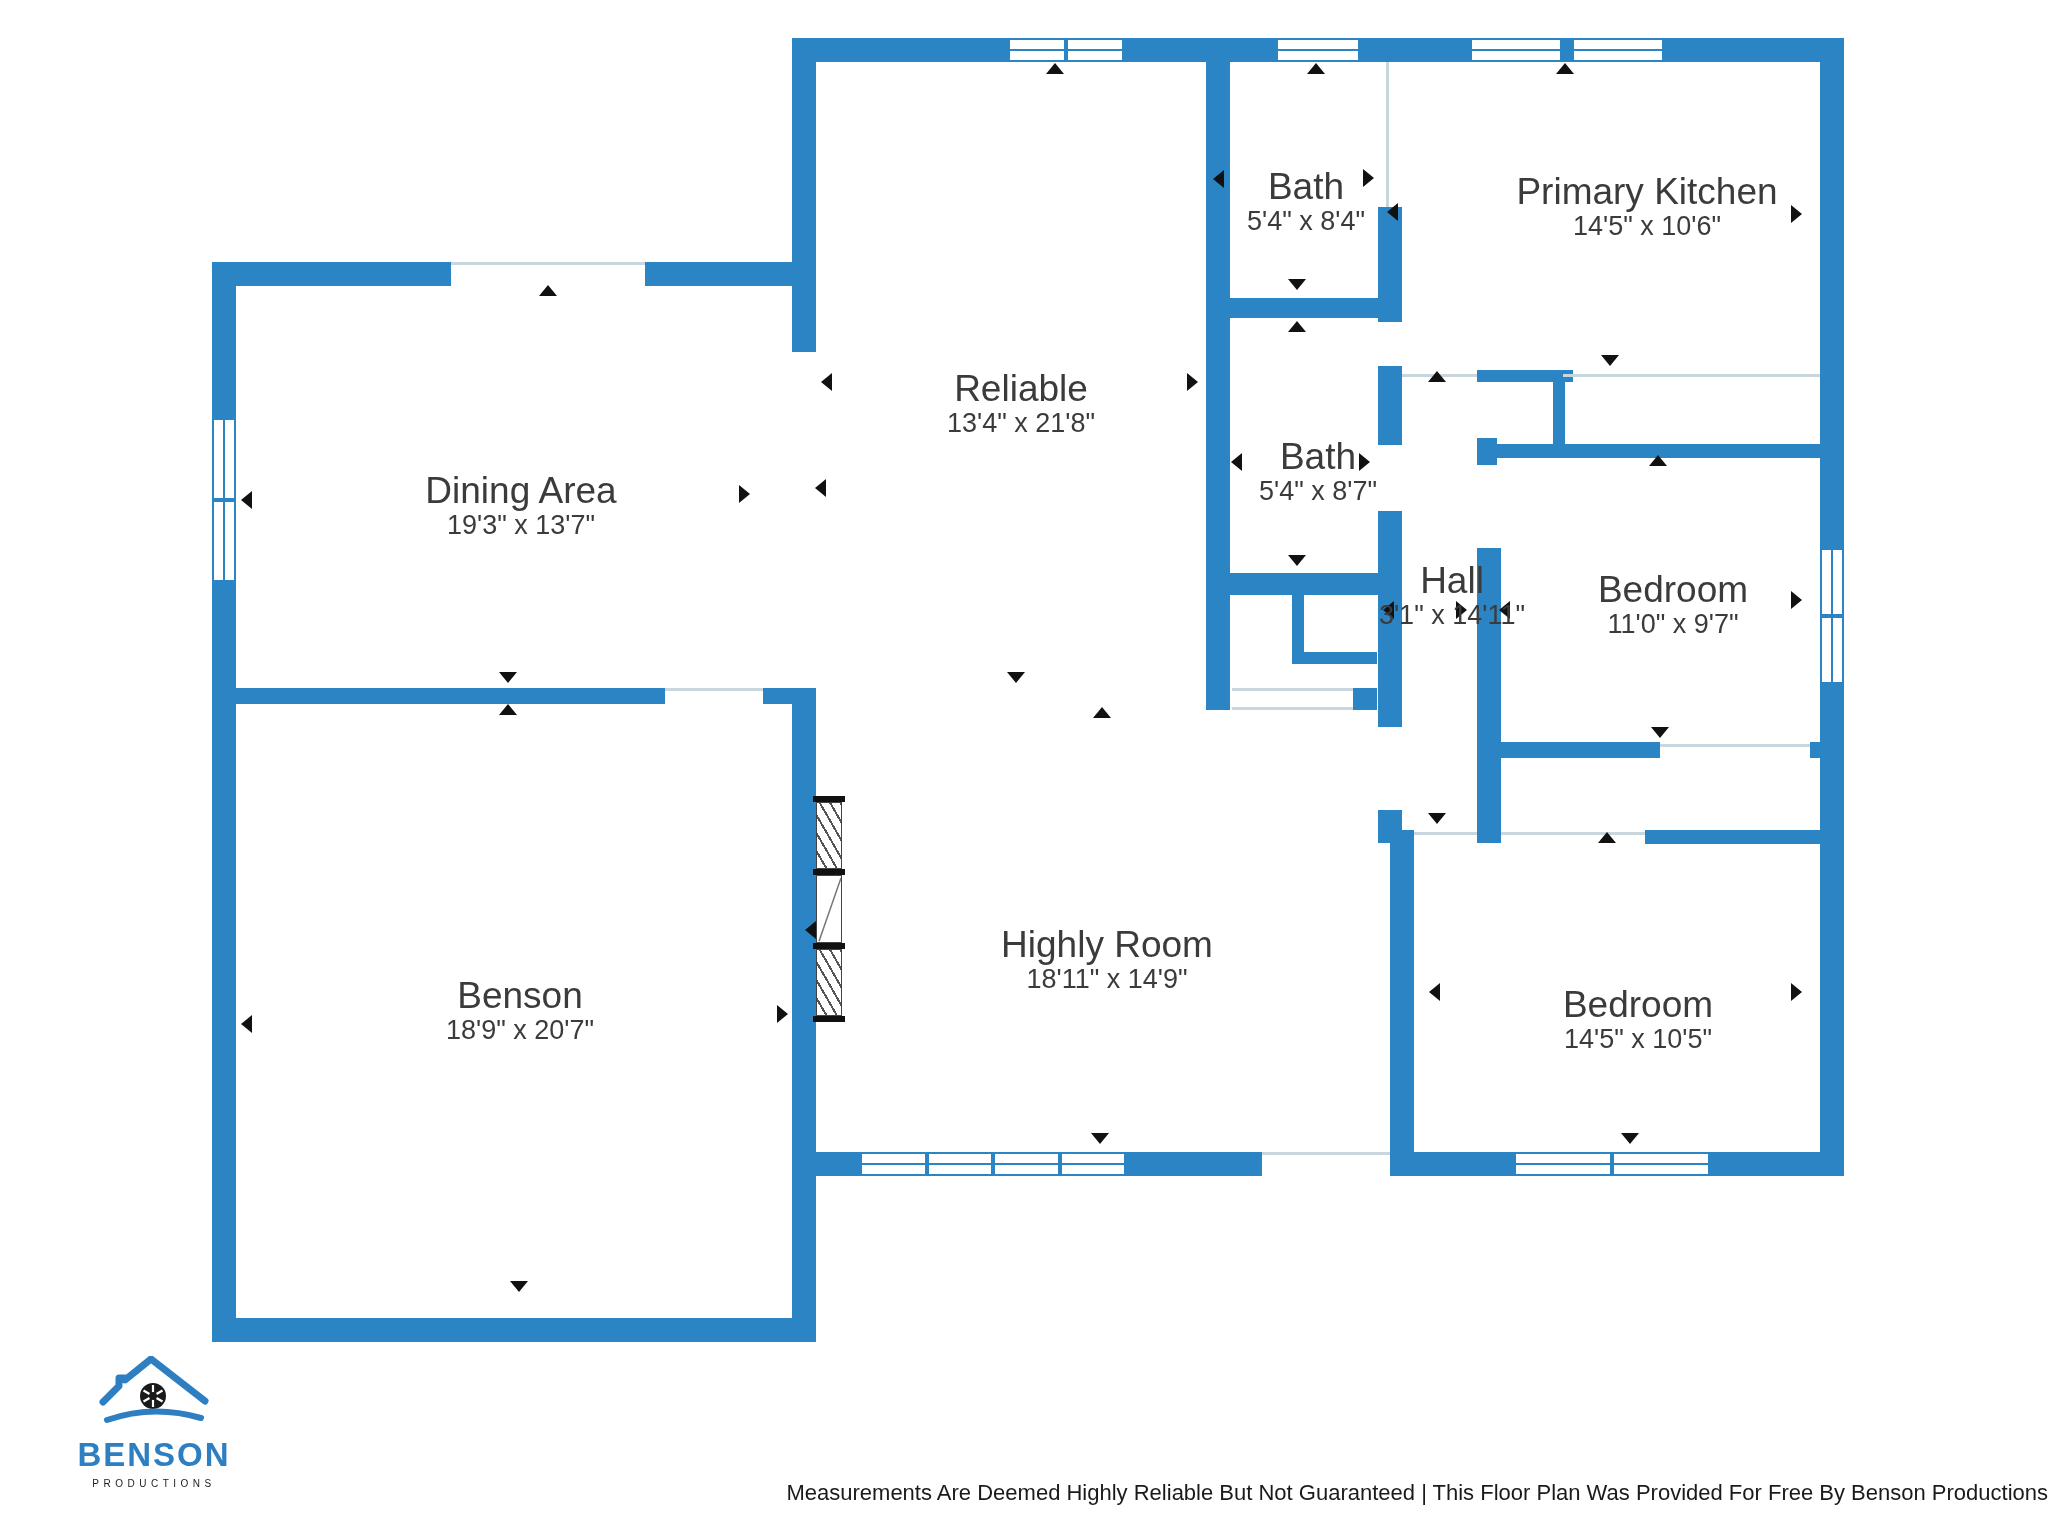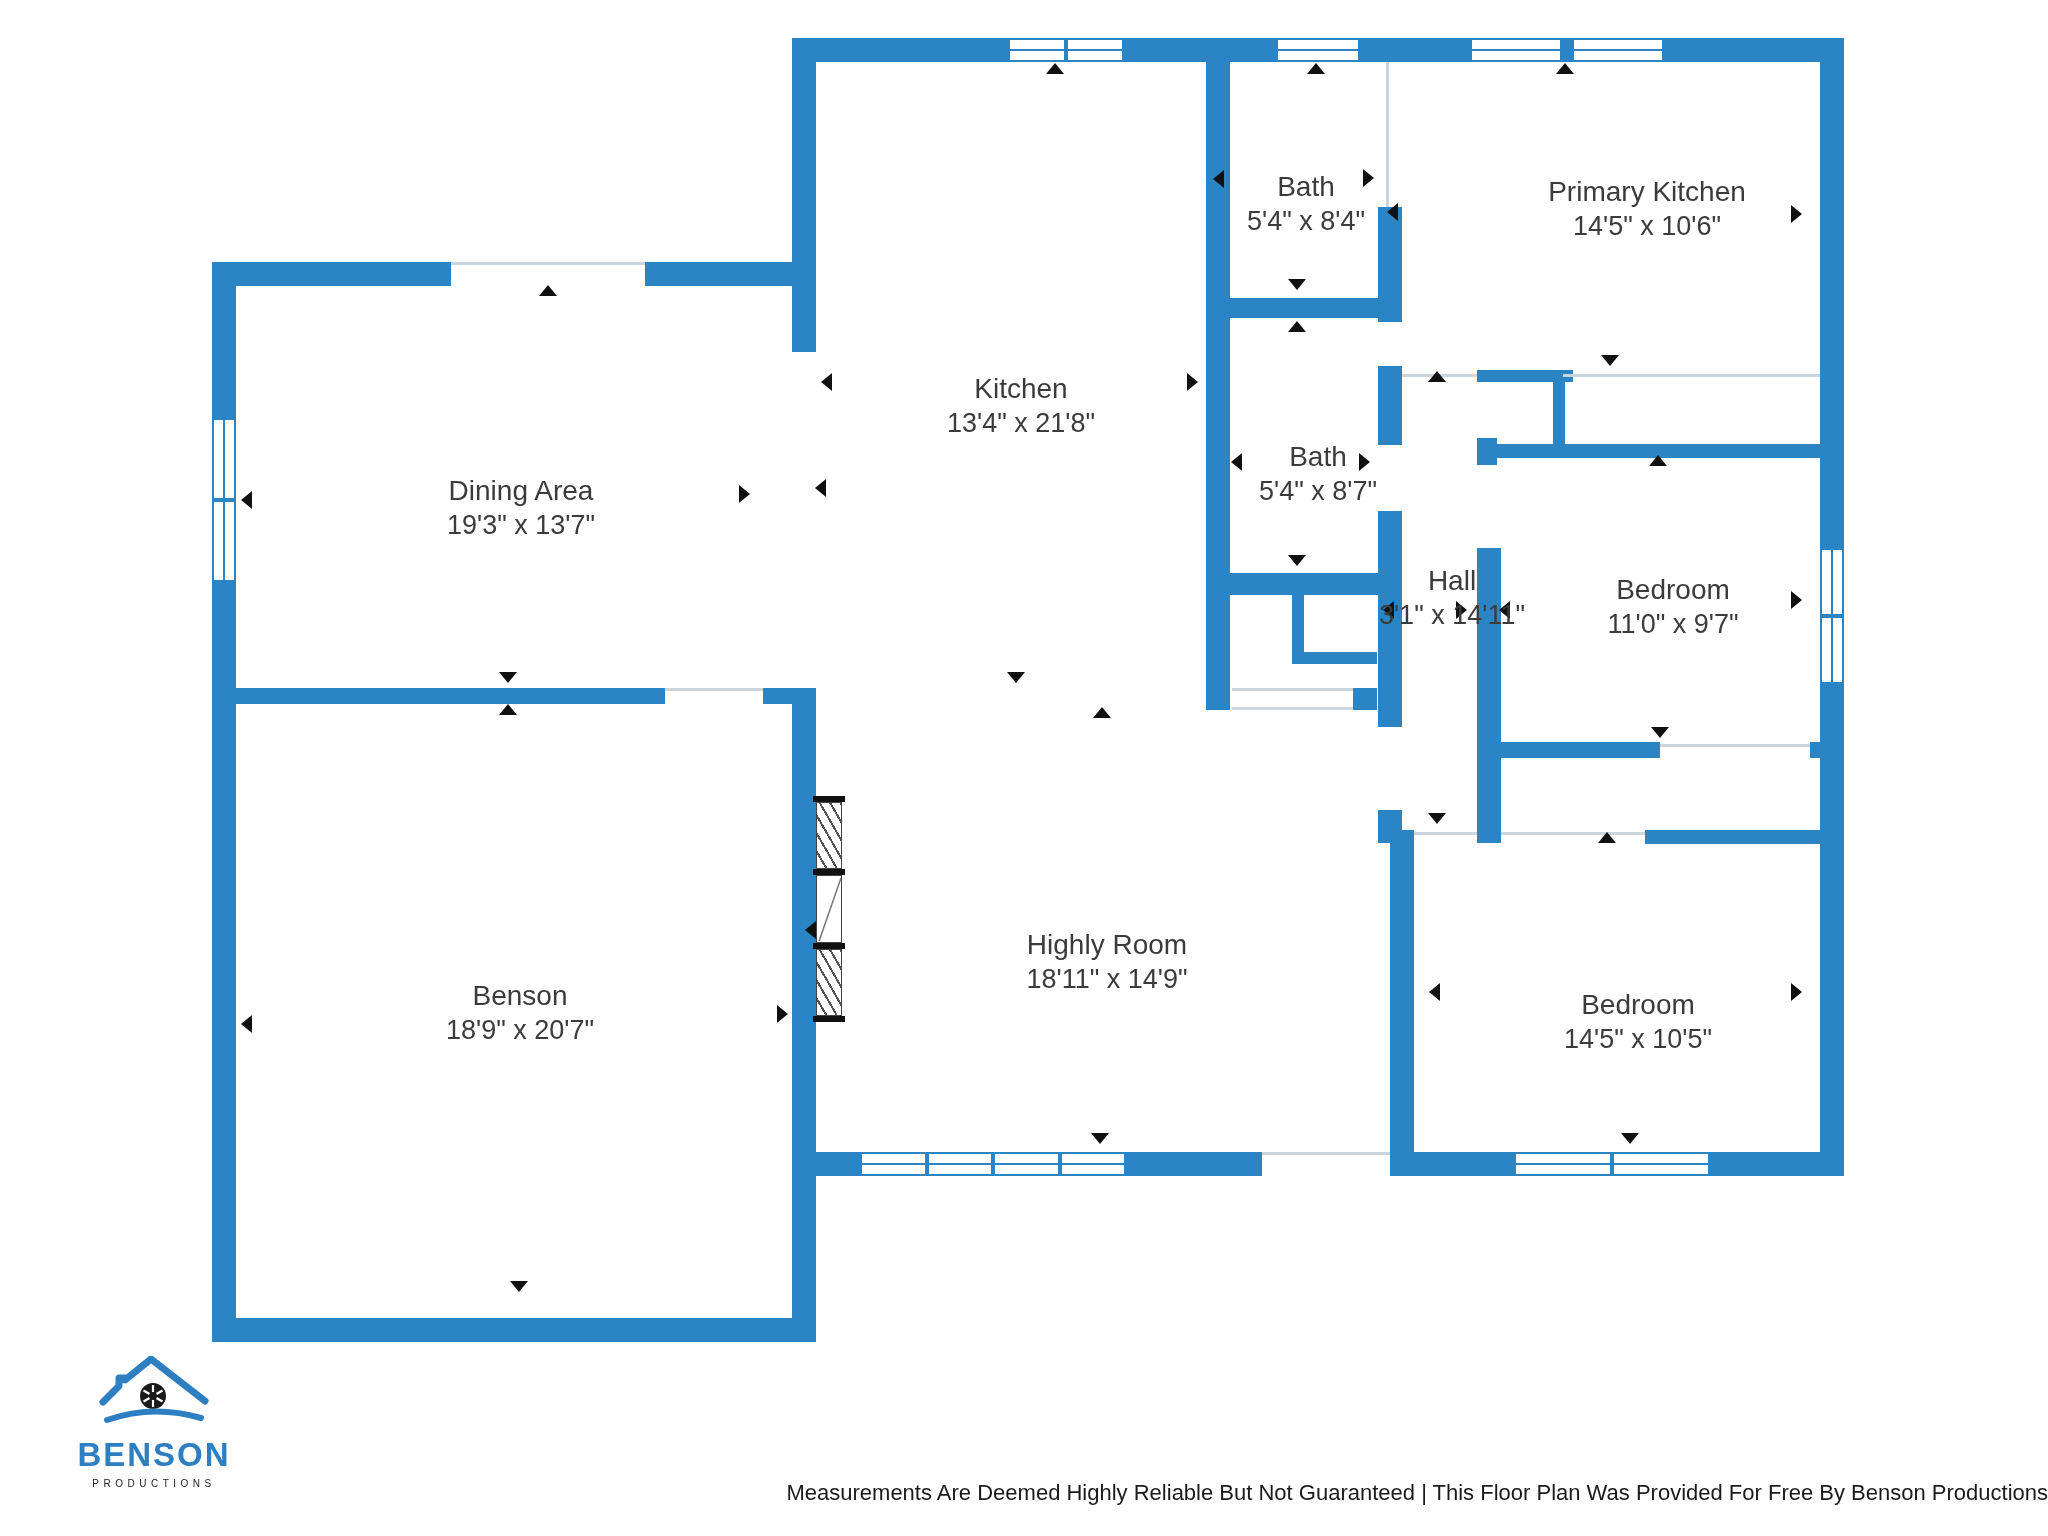--- a/index.html
+++ b/index.html
@@ -4,21 +4,21 @@
 <style>
   html,body{margin:0;padding:0;background:#ffffff;}
   body{width:2048px;height:1536px;position:relative;font-family:"Liberation Sans","DejaVu Sans",sans-serif;overflow:hidden;}
   #plan{position:absolute;left:0;top:0;width:2048px;height:1536px;}
   .wall{position:absolute;background:#2b85c4;}
   .window{position:absolute;background:#ffffff;border:2px solid #2b85c4;box-sizing:border-box;}
   .mull{position:absolute;background:#2b85c4;}
   .gap{position:absolute;background:#ffffff;}
   .thinline{position:absolute;background:#c9d6de;}
   .room-label{position:absolute;width:340px;margin-left:-170px;text-align:center;color:#3b3b3b;}
-  .room-name{font-size:28px;line-height:34px;}
+  .room-name{font-size:37px;line-height:34px;}
   .room-dims{font-size:27px;line-height:34px;}
   .arrow{position:absolute;width:0;height:0;}
   .arrow.up{border-left:9px solid transparent;border-right:9px solid transparent;border-bottom:11px solid #111;}
   .arrow.down{border-left:9px solid transparent;border-right:9px solid transparent;border-top:11px solid #111;}
   .arrow.left{border-top:9px solid transparent;border-bottom:9px solid transparent;border-right:11px solid #111;}
   .arrow.right{border-top:9px solid transparent;border-bottom:9px solid transparent;border-left:11px solid #111;}
   #garage-door{position:absolute;}
   .gd-cap{position:absolute;left:-3px;width:32px;height:6px;background:#111;}
   .gd-hatch{position:absolute;left:0;width:26px;background:repeating-linear-gradient(60deg,#ffffff 0 7px,#555 7px 9px);border:1px solid #444;box-sizing:border-box;}
   .gd-mid{position:absolute;left:0;width:26px;background:#fff;border:1px solid #444;box-sizing:border-box;overflow:hidden;}
@@ -148,21 +148,21 @@
     <div class="arrow down" style="left: 499px; top: 672px;"></div>
     <div class="arrow up" style="left: 499px; top: 704px;"></div>
     <div class="arrow left" style="left: 821px; top: 373px;"></div>
     <div class="arrow right" style="left: 1187px; top: 373px;"></div>
     <div class="arrow left" style="left: 815px; top: 479px;"></div>
     <div class="arrow right" style="left: 777px; top: 1005px;"></div>
     <div class="arrow left" style="left: 805px; top: 921px;"></div>
     <div class="arrow left" style="left: 241px; top: 1015px;"></div>
     <div class="arrow down" style="left: 510px; top: 1281px;"></div>
     <div class="room-label" style="left: 1021px; top: 372px;">
-      <div class="room-name">Kitchen</div>
+      <div class="room-name">Reliable</div>
       <div class="room-dims">13'4" x 21'8"</div>
     </div>
     <div class="room-label" style="left: 1306px; top: 170px;">
       <div class="room-name">Bath</div>
       <div class="room-dims">5'4" x 8'4"</div>
     </div>
     <div class="room-label" style="left: 1647px; top: 175px;">
       <div class="room-name">Primary Kitchen</div>
       <div class="room-dims">14'5" x 10'6"</div>
     </div>

